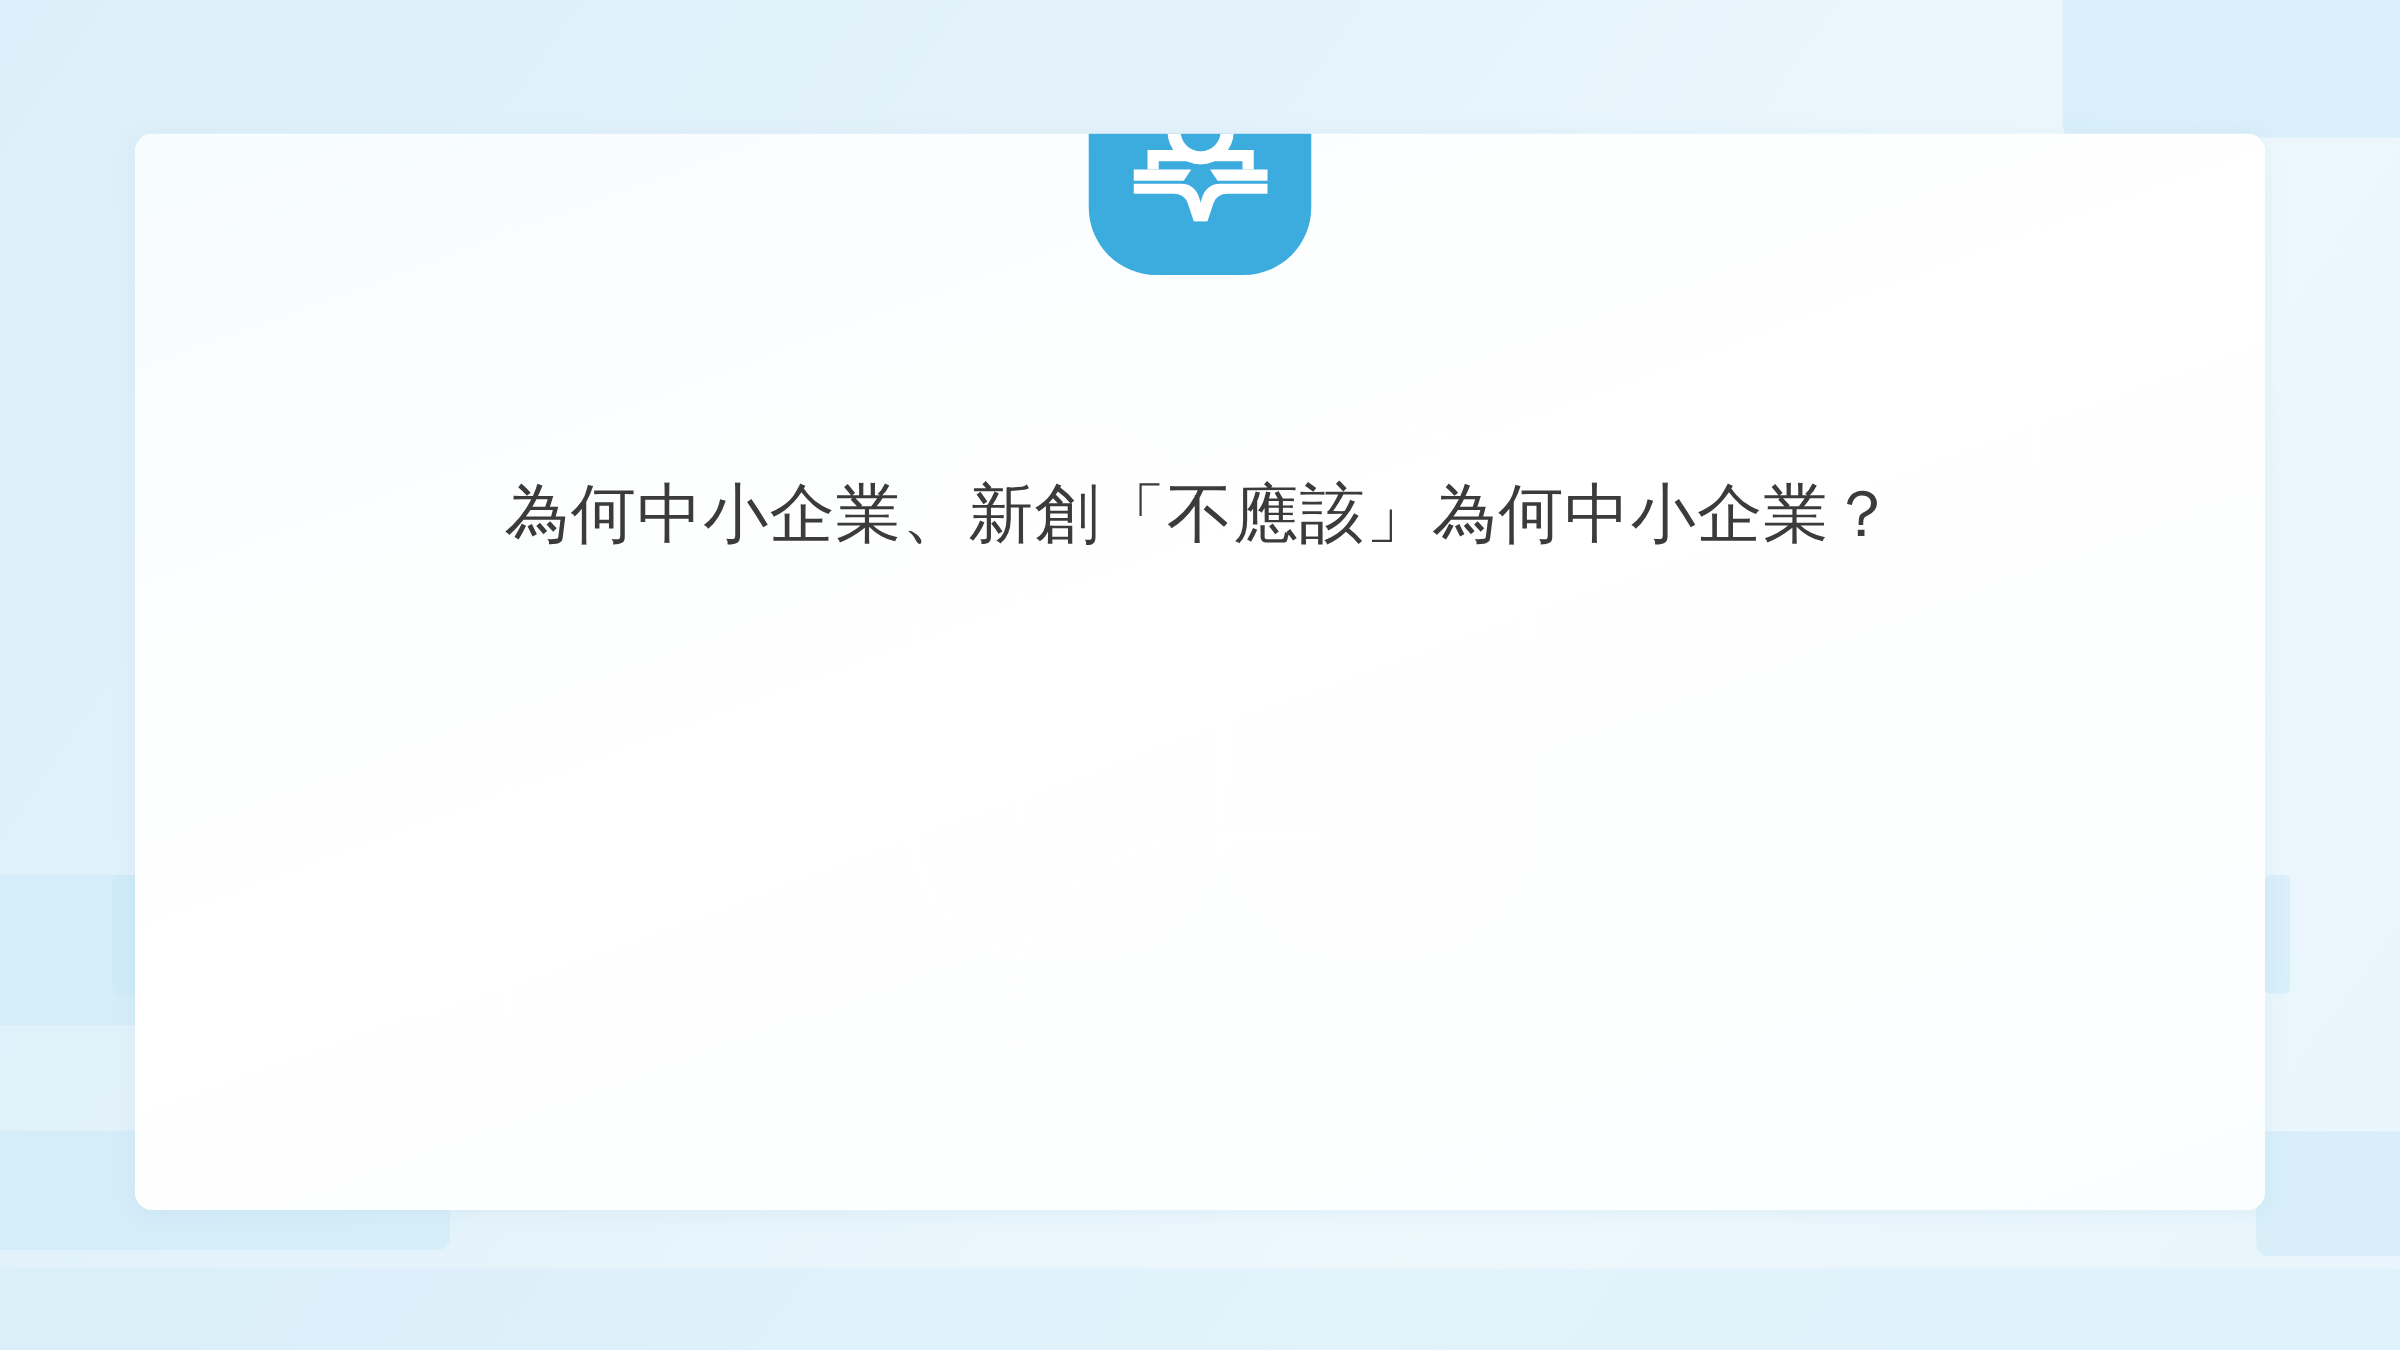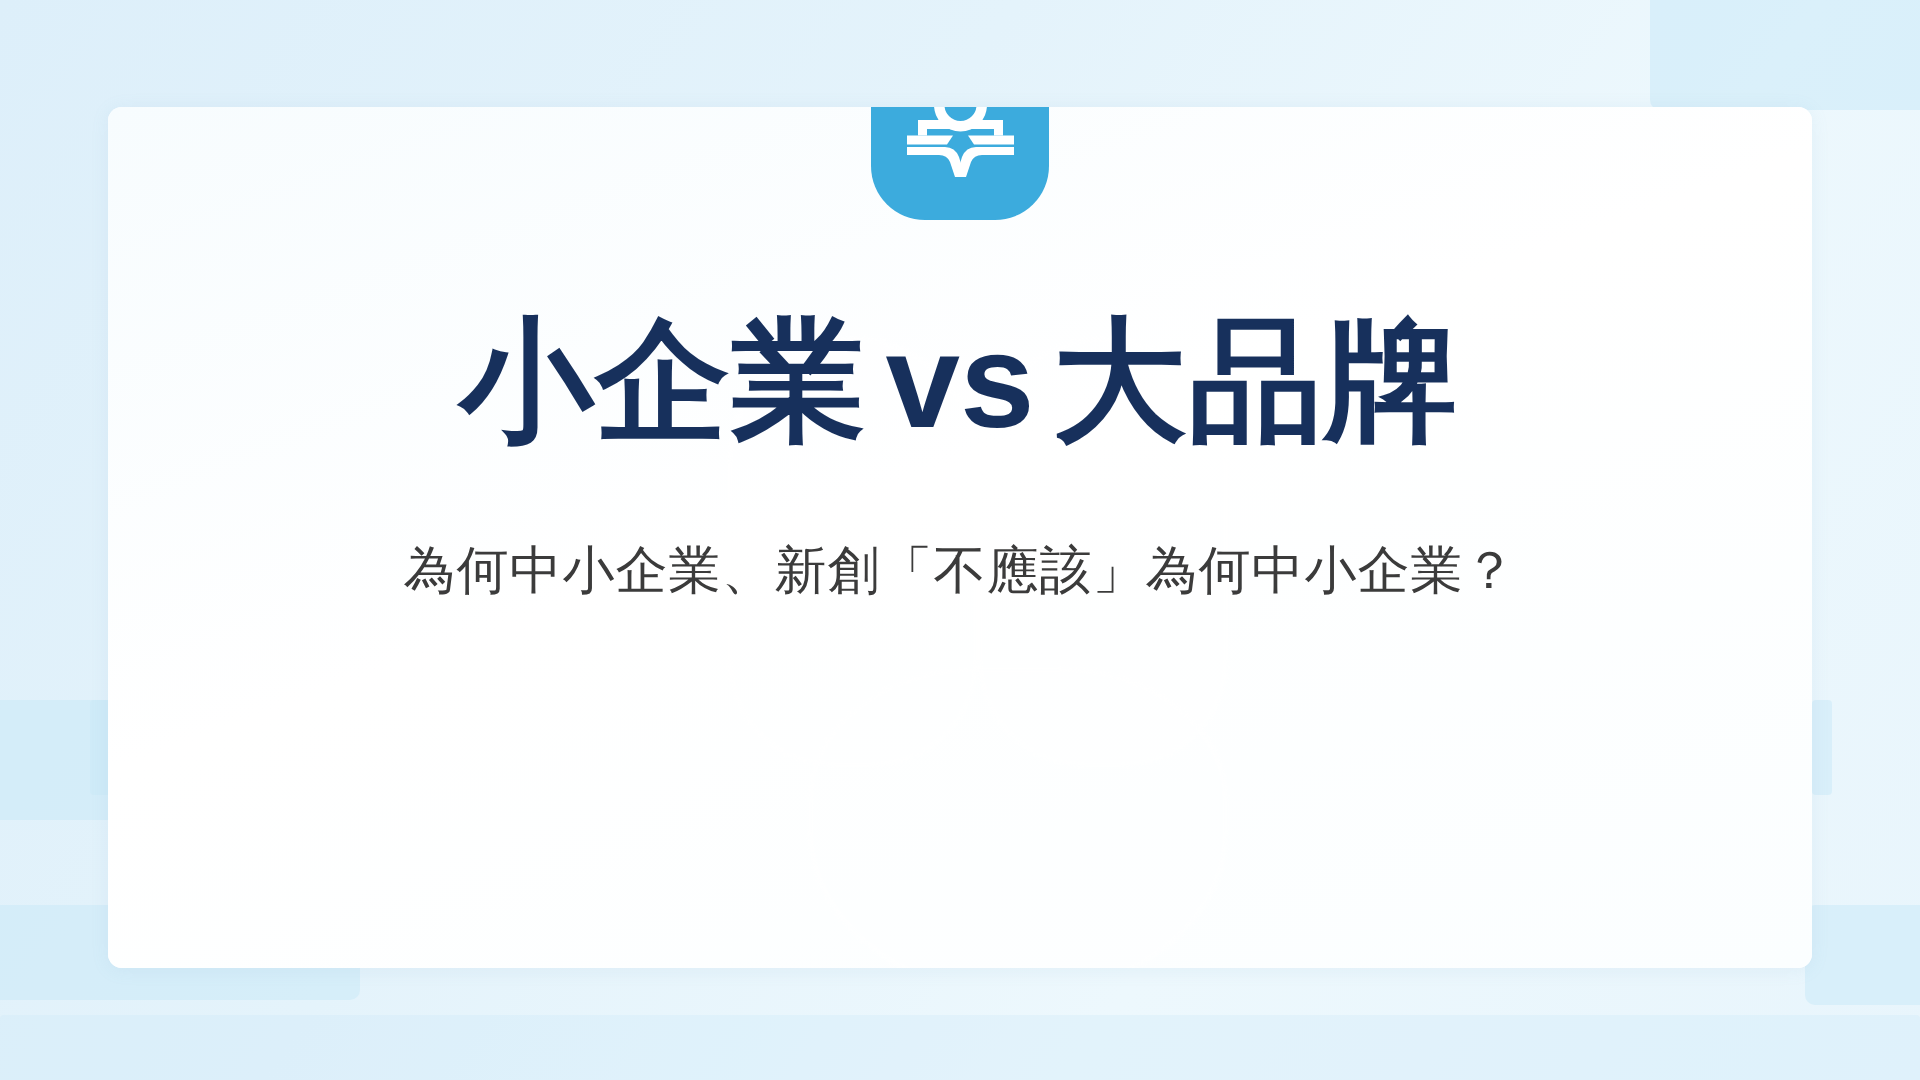--- a/index.html
+++ b/index.html
@@ -180,19 +180,18 @@
                 <path d="M6 64 h38 q10 0 14 10 l6 20 h-10 l-5 -15 q-3 -7 -11 -7 h-32 z"></path>
 
                 <path d="M113 64 h-38 q-10 0 -14 10 l-6 20 h10 l5 -15 q3 -7 11 -7 h32 z"></path>
               </g>
             </svg>
           </span>
         </div>
       </div>
 
       <div class="text-block">
-        <h1 class="headline"><span>小企業</span><span class="vs">vs</span><span>大品牌</span></h1>
         <p class="subhead">為何中小企業、新創「不應該」為何中小企業？</p>
       </div>
 
     </div>
   </div>
 </div>
 
 </body></html>

